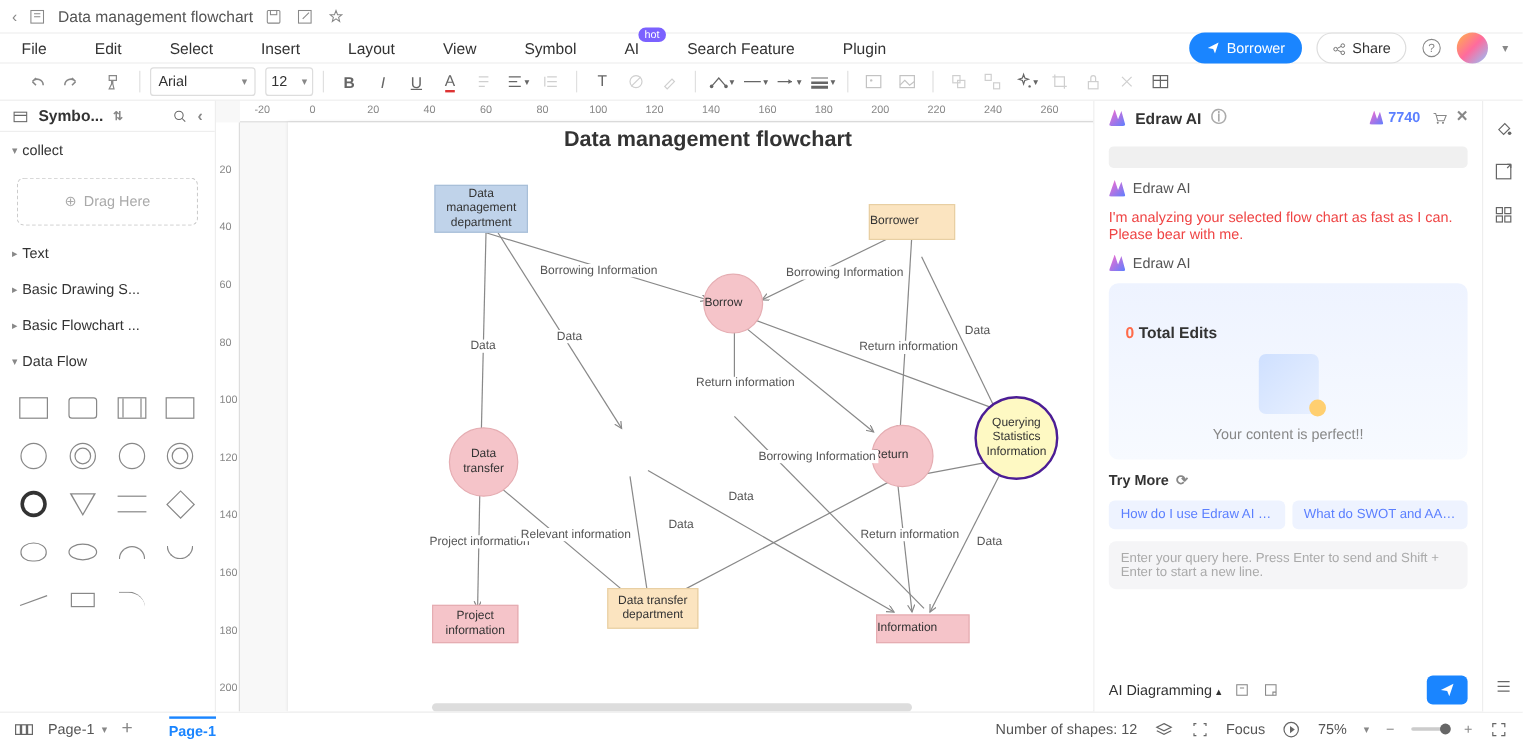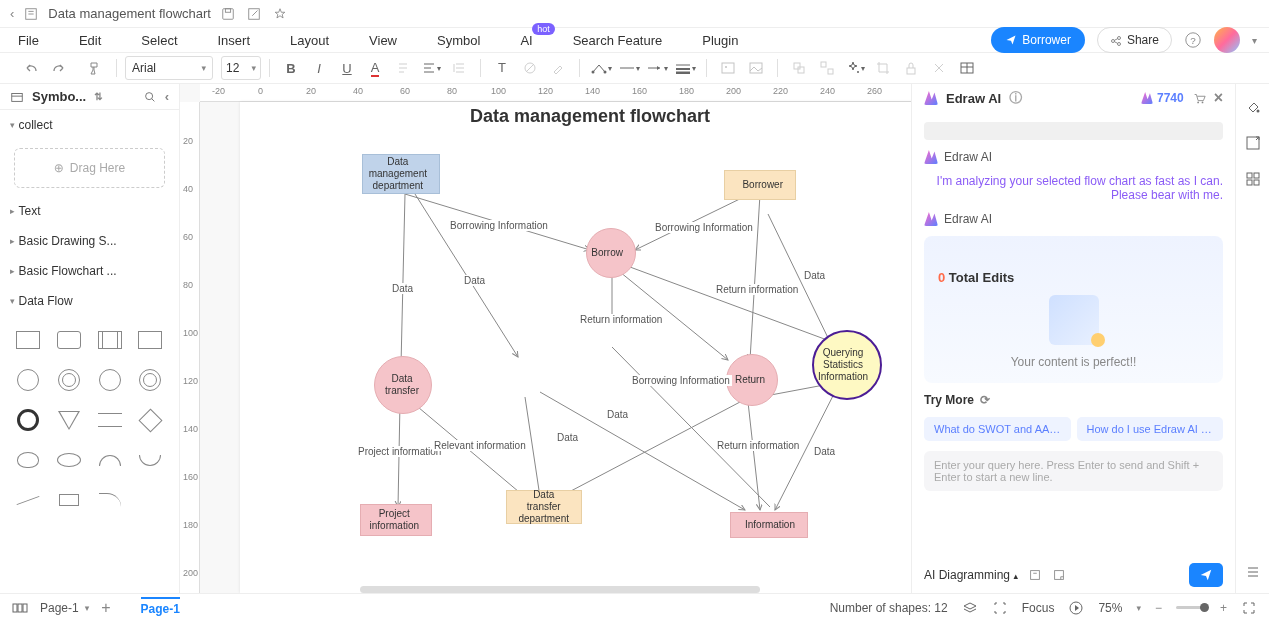--- a/index.html
+++ b/index.html
@@ -62,42 +62,42 @@
     .shp-curve { width: 22px; height: 14px; border-top: 1px solid #888; border-radius: 0 22px 0 0; }
     
     
     .canvas-area { flex: 1; position: relative; background: #f8f8f8; overflow: hidden; }
     .ruler-h { position: absolute; top: 0; left: 20px; right: 0; height: 18px; background: #fff; border-bottom: 1px solid #ddd; display: flex; font-size: 9px; color: #888; }
     .ruler-tick { position: absolute; top: 2px; font-size: 9px; }
     .ruler-v { position: absolute; top: 18px; left: 0; width: 20px; bottom: 0; background: #fff; border-right: 1px solid #ddd; }
     .rv-tick { position: absolute; left: 3px; font-size: 9px; color: #888; }
     .canvas { position: absolute; top: 18px; left: 60px; width: 700px; height: 491px; background: #fff; box-shadow: 0 0 3px rgba(0,0,0,0.1); }
     .canvas-title { position: absolute; top: 4px; left: 50%; transform: translateX(-50%); font-size: 18px; font-weight: 700; color: #333; }
-    .node { position: absolute; display: flex; align-items: center; justify-content: flex-end; font-size: 10px; text-align: center; padding: 12px; line-height: 1.2; }
+    .node { position: absolute; display: flex; align-items: center; justify-content: flex-start; font-size: 10px; text-align: center; padding: 0; line-height: 1.2; }
     .n-blue { background: #c0d3ea; border: 1px solid #a8bfd8; }
     .n-orange { background: #fbe4c0; border: 1px solid #e8cfa3; }
     .n-pink { background: #f5c4c9; border: 1px solid #e5adb2; border-radius: 50%; }
     .n-purple { background: #fef9c3; border: 2px solid #4c1d95; border-radius: 50%; }
     .n-pink-rect { background: #f5c4c9; border: 1px solid #e5adb2; }
     .edge-label { position: absolute; font-size: 10px; color: #555; background: #fff; padding: 0 2px; }
     .svg-lines { position: absolute; top: 0; left: 0; width: 100%; height: 100%; }
     .svg-lines line { stroke: #888; stroke-width: 1; }
     .h-scroll { position: absolute; bottom: 0; left: 180px; width: 400px; height: 7px; background: #ddd; border-radius: 4px; }
     
     
     .right-strip { width: 34px; background: #fff; border-left: 1px solid #eee; display: flex; flex-direction: column; align-items: center; gap: 18px; padding-top: 14px; color: #666; }
     
     
     .ai-panel { width: 324px; border-left: 1px solid #eee; display: flex; flex-direction: column; padding: 0; }
     .ai-header { height: 28px; display: flex; align-items: center; padding: 0 12px; gap: 8px; font-size: 13px; font-weight: 600; }
     .ai-header .spacer { flex: 1; }
     .ai-credits { color: #5b7fff; font-size: 12px; display: flex; align-items: center; gap: 4px; }
     .ai-body { flex: 1; padding: 10px 12px; overflow-y: auto; display: flex; flex-direction: column; gap: 10px; }
     .ai-skeleton { height: 18px; background: #f0f0f0; border-radius: 4px; }
-    .ai-msg { font-size: 12px; color: #8b5cf6; text-align: right; }
+    .ai-msg { font-size: 12px; color: #ef4444; }
     .ai-label { display: flex; align-items: center; gap: 6px; font-size: 12px; color: #555; }
     .ai-logo { width: 14px; height: 14px; background: linear-gradient(135deg,#ff6bcb,#5b7fff); border-radius: 2px; clip-path: polygon(0 100%, 35% 0, 55% 60%, 75% 10%, 100% 100%); }
     .ai-card { background: linear-gradient(180deg,#eef3ff,#f7faff); border-radius: 8px; padding: 14px; }
     .ai-card-title { font-size: 13px; font-weight: 600; margin-bottom: 10px; margin-top: 20px; }
     .ai-card-title .zero { color: #ff6b4a; }
     .ai-card-img { width: 50px; height: 50px; margin: 10px auto; background: linear-gradient(135deg,#cfe0ff,#e8f0ff); border-radius: 6px; position: relative; }
     .ai-card-img::after { content:''; position:absolute; right:-6px; bottom:-2px; width:14px; height:14px; background:#ffcf70; border-radius:50%; }
     .ai-card-text { text-align: center; font-size: 12px; color: #888; }
     .try-more { font-size: 12px; font-weight: 600; color: #333; display: flex; align-items: center; gap: 6px; }
     .suggestions { display: flex; gap: 6px; }
@@ -593,22 +593,22 @@
       <div class="ai-card">
         <div class="ai-card-title"><span class="zero">0</span> <span>Total Edits</span></div>
         <div class="ai-card-img"></div>
         <div class="ai-card-text">Your content is perfect!!</div>
       </div>
       <div class="try-more">
           <span>Try More</span>
           <span style="color:#888">⟳</span>
         </div>
       <div class="suggestions">
+        <div class="sugg-chip">How do I use Edraw AI fo...</div>
         <div class="sugg-chip">What do SWOT and AAR...</div>
-        <div class="sugg-chip">How do I use Edraw AI fo...</div>
       </div>
       <div class="ai-input">Enter your query here. Press Enter to send and Shift + Enter to start a new line.</div>
     </div>
     <div class="ai-footer">
       <span><span>AI Diagramming</span> <span style="font-size:9px">▴</span></span>
       <span style="color:#888">
           <svg width="14" height="14" viewBox="0 0 16 16">
             <rect x="3" y="3" width="10" height="10" fill="none" stroke="#888"></rect>
             <line x1="6" y1="6" x2="10" y2="6" stroke="#888"></line>
           </svg>

